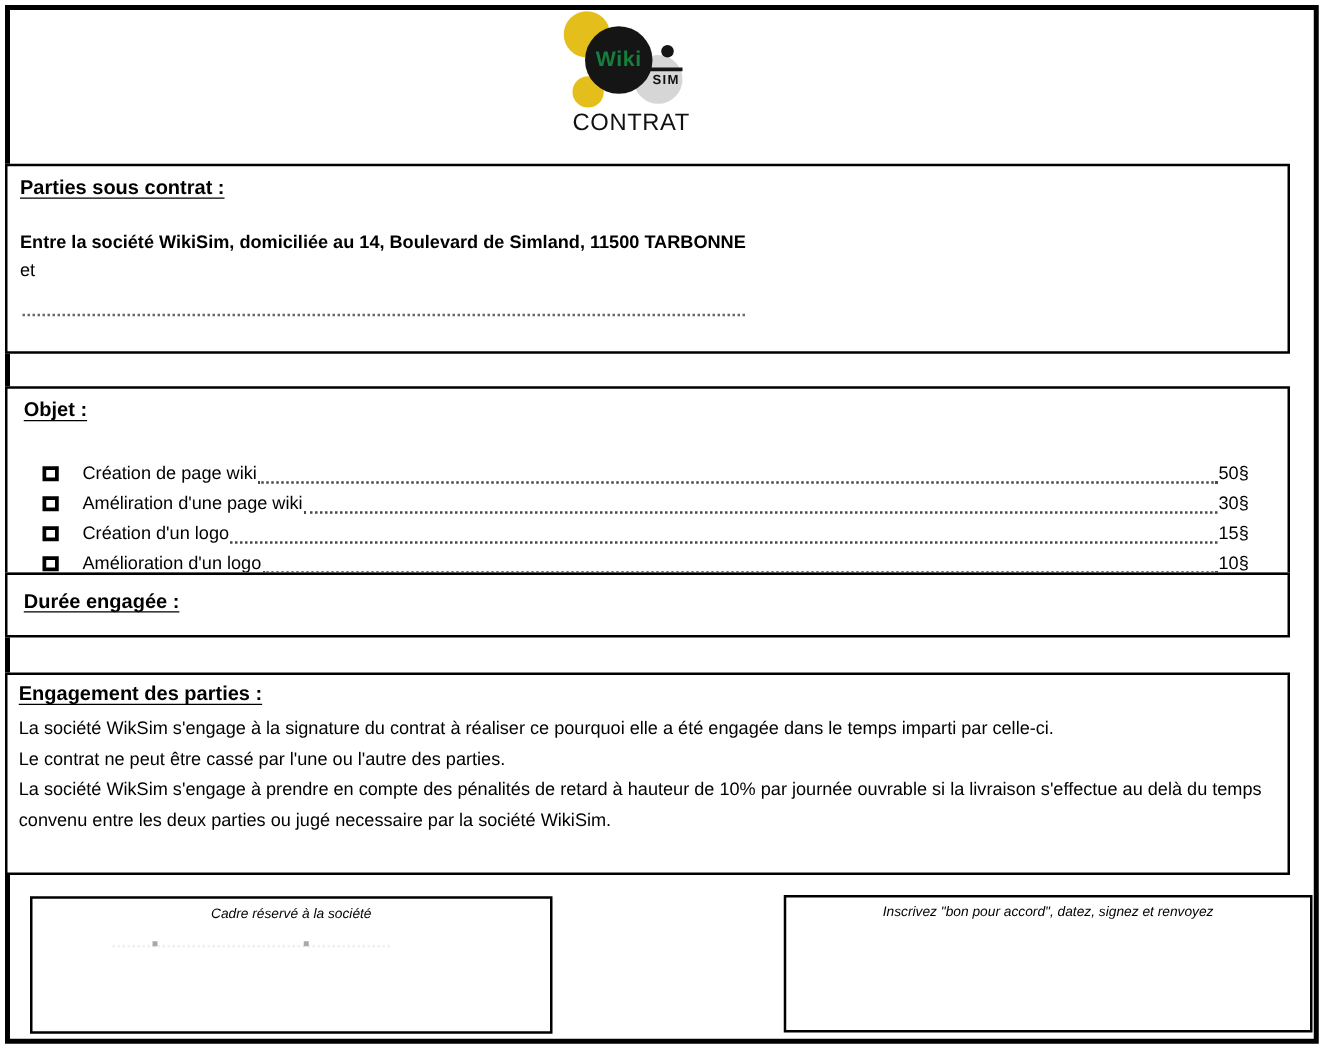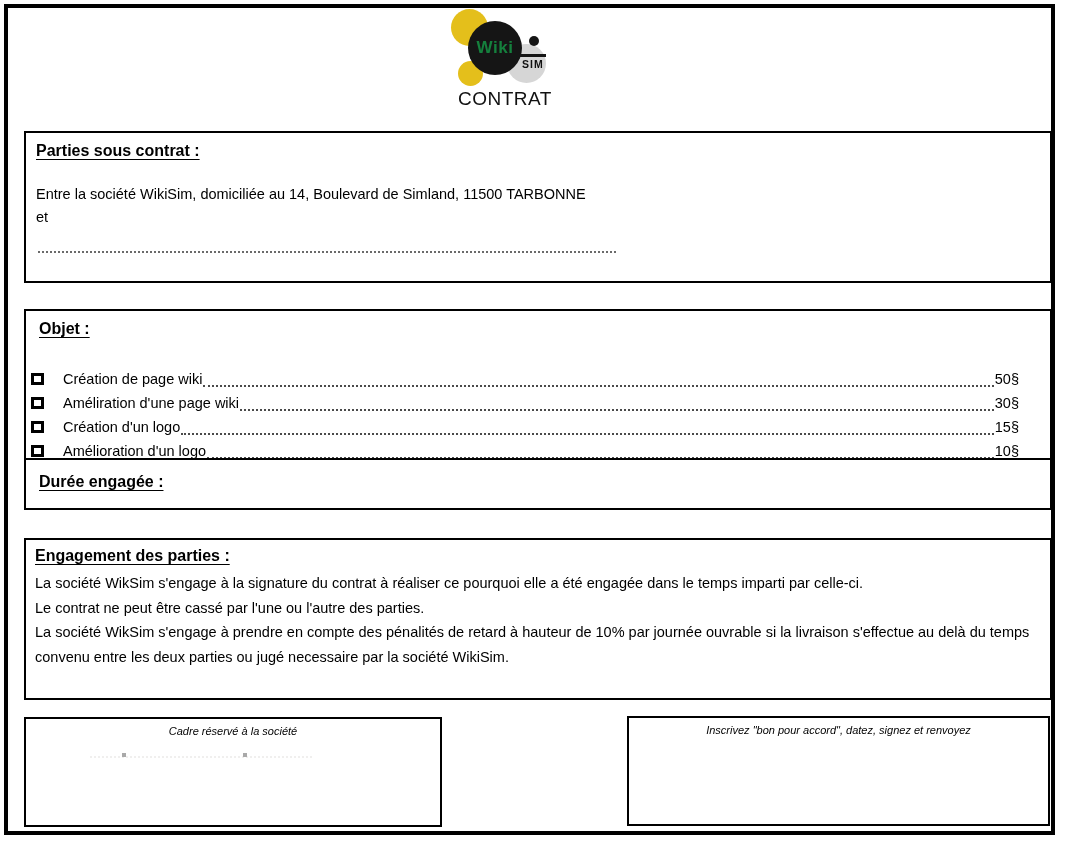--- a/index.html
+++ b/index.html
@@ -17,40 +17,40 @@
   .c-dot{left:79px;top:28px;width:10px;height:10px;}
   .wiki-word{position:absolute;left:18px;top:13px;width:54px;height:54px;
     display:flex;align-items:center;justify-content:center;
     font-weight:bold;font-size:17px;letter-spacing:.5px;}
   .sim-word{position:absolute;left:68px;top:46px;border-top:3px solid #151515;
     padding:1px 2px 0 4px;font-weight:bold;font-size:10.5px;letter-spacing:1px;color:#111;}
   
   .doc-title{position:absolute;left:380px;top:88px;width:250px;text-align:center;
     font-size:19px;letter-spacing:.5px;color:#111;}
   
-  .sect{position:absolute;left:24px;width:1028px;border:2px solid #000;
+  .sect{position:absolute;left:4px;width:1028px;border:2px solid #000;
     box-sizing:border-box;background:#fff;}
   .sect-parties{top:131px;height:152px;}
   .sect-objet{top:309px;height:151px;}
   .sect-duree{top:458px;height:52px;}
   .sect-engagement{top:538px;height:162px;}
   .heading{font-size:16px;font-weight:bold;text-decoration:underline;
     text-underline-offset:3px;}
   .sect-parties .heading{margin:9px 0 0 10px;}
   .sect-objet .heading{margin:9px 0 0 13px;}
   .sect-duree .heading{margin:13px 0 0 13px;}
   .sect-engagement .heading{margin:7px 0 0 9px;}
   .body-text{font-size:14.5px;}
-  .parties-intro{margin:26px 0 0 10px;}
+  .parties-intro{margin:26px 0 0 10px;font-weight:bold;}
   .parties-et{margin:7px 0 0 10px;}
   .fill-line{position:absolute;left:12px;top:118px;width:578px;height:0;
     border-bottom:2px dotted #6a6a6a;}
   
   .objet-list{position:absolute;left:0;top:56px;right:0;}
-  .objet-row{display:flex;align-items:center;height:24px;padding:0 31px 0 5px;}
+  .objet-row{display:flex;align-items:center;height:24px;padding:0 31px 0 28px;}
   .cbox{width:13px;height:12px;border:3px solid #000;box-sizing:border-box;
     background:#fff;margin-right:19px;flex:none;}
   .leader{flex:1;height:0;border-bottom:2px dotted #4a4a4a;align-self:flex-end;
     margin:0 1px 4px 1px;}
   .item-label,.item-price{font-size:14.5px;white-space:nowrap;}
   
   .clauses{margin:6px 8px 0 9px;line-height:24.5px;font-size:14.5px;}
   
   .sig-box{position:absolute;border:2px solid #000;box-sizing:border-box;background:#fff;}
   .sig-left{left:24px;top:717px;width:418px;height:110px;}

